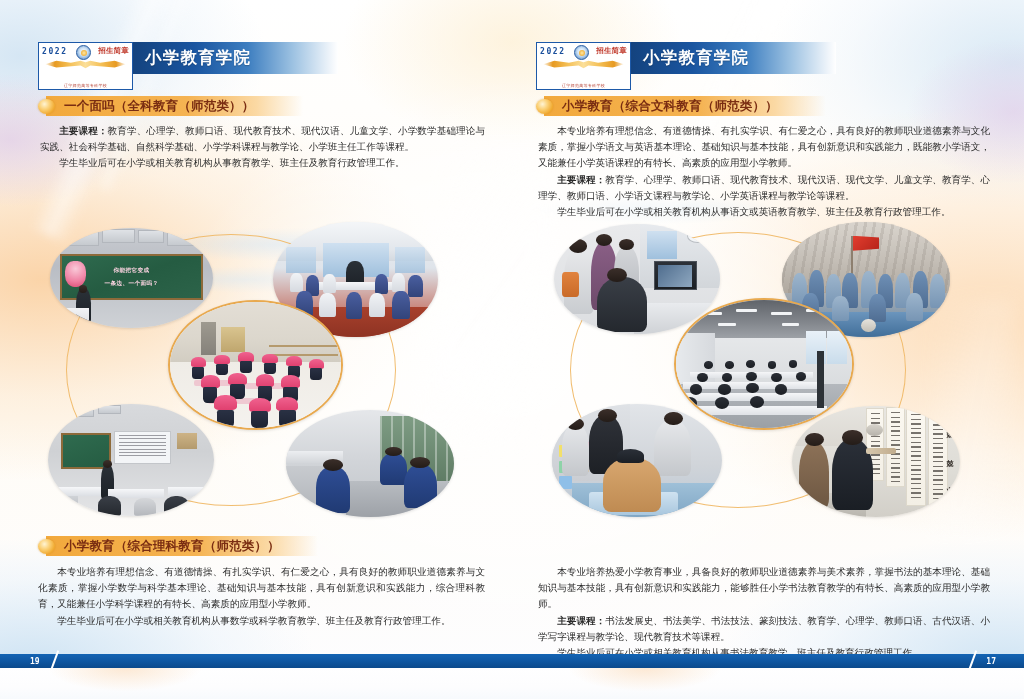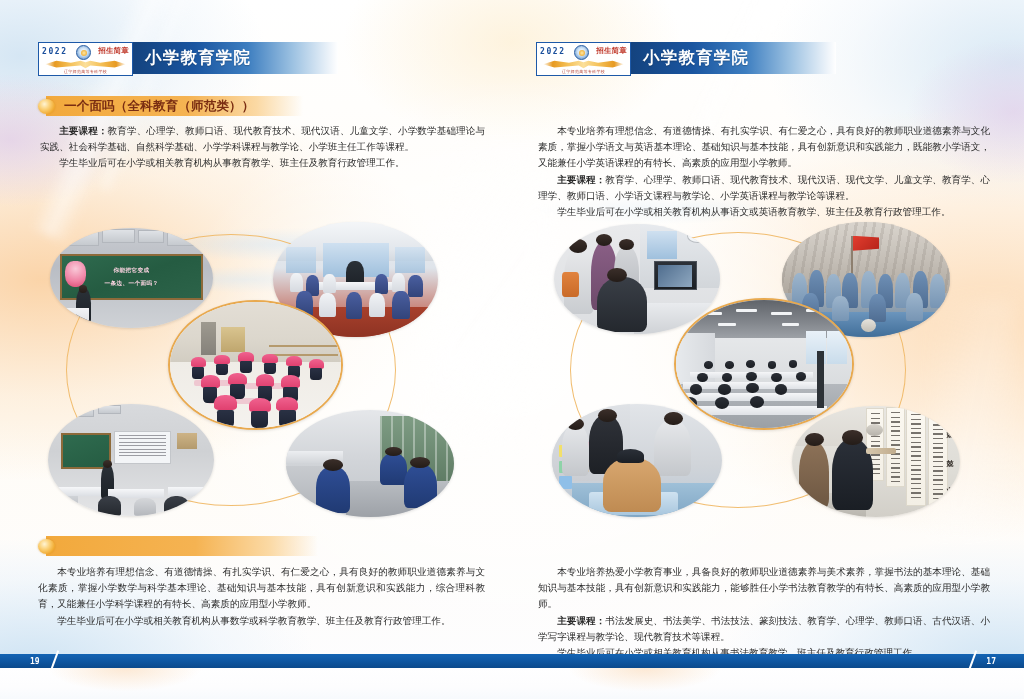--- a/index.html
+++ b/index.html
@@ -72,21 +72,21 @@
   .page { position: absolute; top: 0; height: 699px; }
   .page-left  { left: 0;   width: 512px; }
   .page-right { left: 512px; width: 512px; }
 
   
   .hdr { position: absolute; top: 42px; height: 32px; display: flex; align-items: stretch; }
   .page-left  .hdr { left: 38px;  width: 300px; }
   .page-right .hdr { left: 24px;  width: 300px; }
 
   .hdr-logo {
-    width: 95px; height: 34px; flex: 0 0 95px;
+    width: 95px; height: 48px; flex: 0 0 95px;
     background: #ffffff;
     border: 1.5px solid #1d59a8;
     position: relative; overflow: hidden;
   }
   .logo-inner { position: absolute; inset: 0; }
   .logo-year {
     position: absolute; left: 3px; top: 4px;
     font-size: 8px; font-weight: bold; color: #1a4f9c;
     letter-spacing: 1.6px;
     font-family: "DejaVu Sans Mono", "Liberation Mono", monospace;
@@ -498,20 +498,21 @@
           <div class="el head" style="left:59%; top:35%; width:10%; height:8%;"></div>
           <div class="el stu-blue" style="left:70%; top:50%; width:20%; height:42%;"></div>
           <div class="el head" style="left:74%; top:44%; width:12%; height:10%;"></div>
         </div>
       </div>
     </div>
 
     <div class="sec-banner" style="left:38px; top:536px; width:280px;">
       <div class="bar" style="width:272px;"></div>
       <div class="sec-dot"></div>
+      <div class="sec-title">小学教育（综合理科教育（师范类））</div>
     </div>
 
     <div class="body-text" style="left:38px; top:564px; width:447px;">
       <p>本专业培养有理想信念、有道德情操、有扎实学识、有仁爱之心，具有良好的教师职业道德素养与文化素质，掌握小学数学与科学基本理论、基础知识与基本技能，具有创新意识和实践能力，综合理科教育，又能兼任小学科学课程的有特长、高素质的应用型小学教师。</p>
       <p>学生毕业后可在小学或相关教育机构从事数学或科学教育教学、班主任及教育行政管理工作。</p>
     </div>
   </div>
 
   <div class="page page-right">
 
@@ -523,20 +524,25 @@
           <div class="logo-zs">招生简章</div>
           <div class="logo-wings"></div>
           <div class="logo-sub">辽宁师范高等专科学校</div>
         </div>
       </div>
       <div class="hdr-title">
         <span class="hdr-title-text">小学教育学院</span>
       </div>
     </div>
 
+    <div class="sec-banner" style="left:24px; top:96px; width:290px;">
+      <div class="bar" style="width:282px;"></div>
+      <div class="sec-dot"></div>
+      <div class="sec-title">小学教育（综合文科教育（师范类））</div>
+    </div>
 
     <div class="body-text" style="left:26px; top:123px; width:452px;">
       <p>本专业培养有理想信念、有道德情操、有扎实学识、有仁爱之心，具有良好的教师职业道德素养与文化素质，掌握小学语文与英语基本理论、基础知识与基本技能，具有创新意识和实践能力，既能教小学语文，又能兼任小学英语课程的有特长、高素质的应用型小学教师。</p>
       <p><span class="lbl">主要课程：</span>教育学、心理学、教师口语、现代教育技术、现代汉语、现代文学、儿童文学、教育学、心理学、教师口语、小学语文课程与教学论、小学英语课程与教学论等课程。</p>
       <p>学生毕业后可在小学或相关教育机构从事语文或英语教育教学、班主任及教育行政管理工作。</p>
     </div>
 
     <div class="collage" style="left:28px; top:222px; width:462px; height:295px;">
 
       <div class="deco-oval" style="left:30px; top:10px; width:336px; height:276px;"></div>

